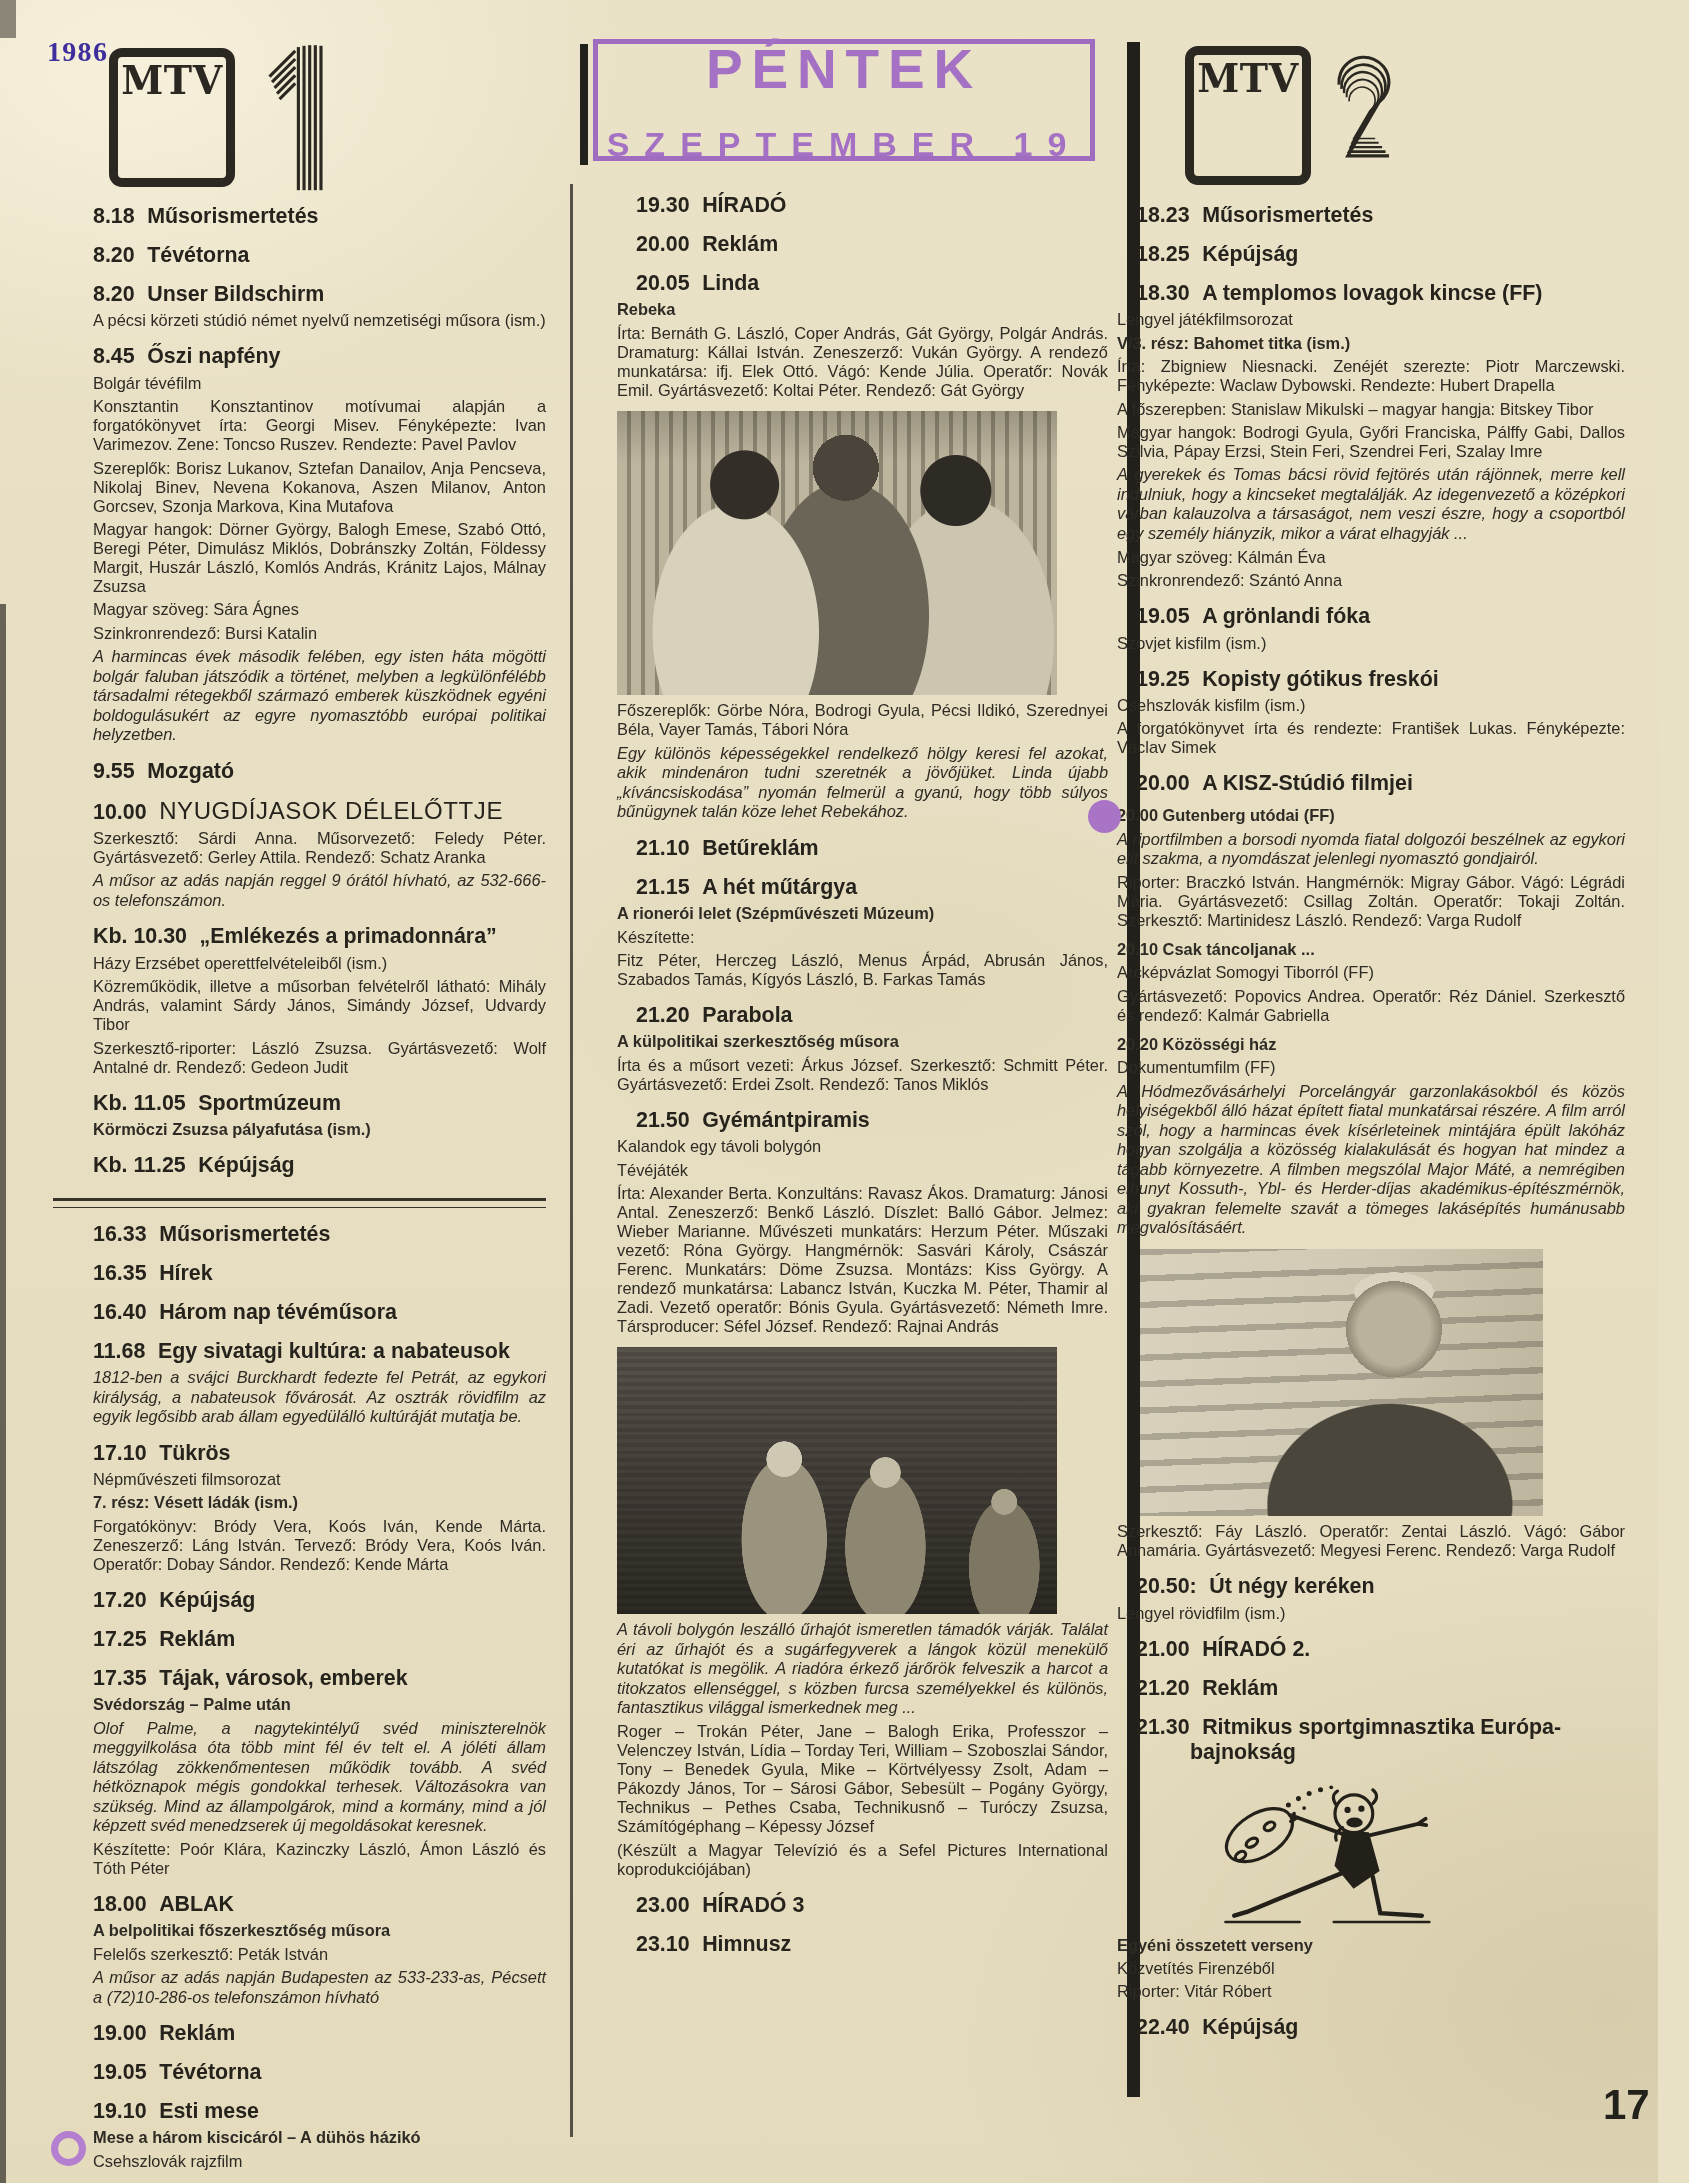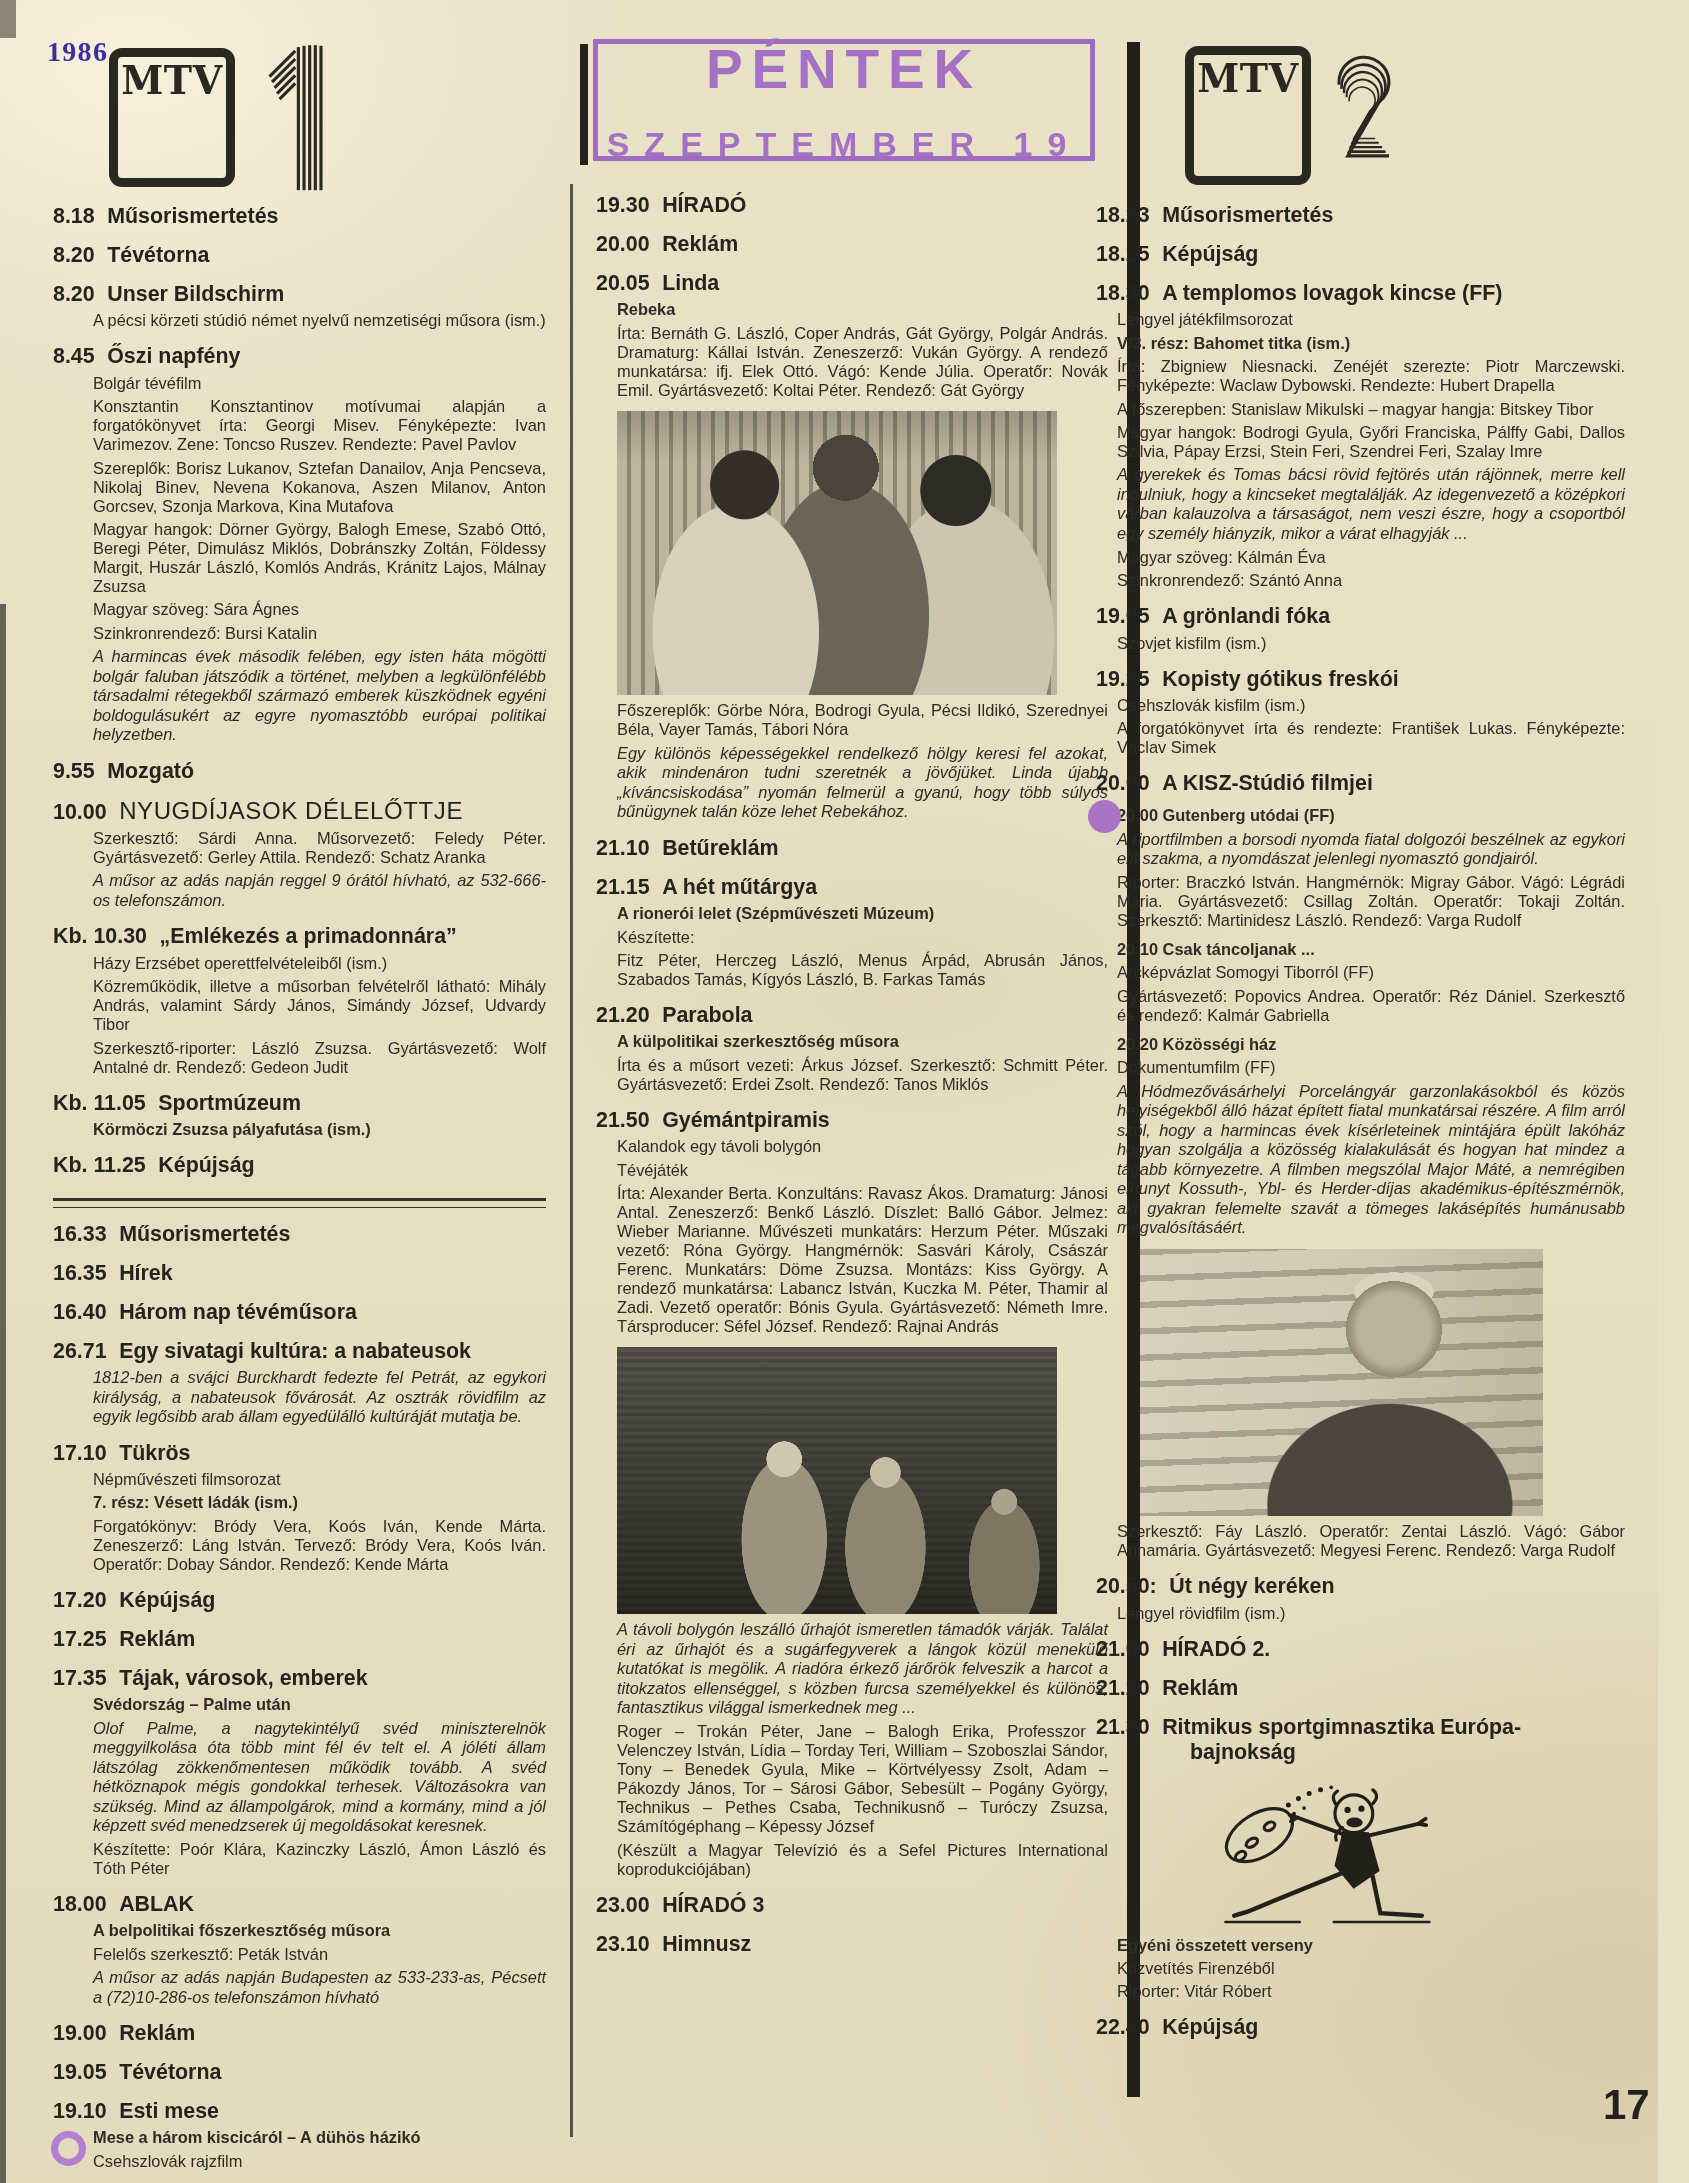--- a/index.html
+++ b/index.html
@@ -41,21 +41,21 @@
   .scan-edge{position:absolute;left:0;top:604px;width:5.7px;height:1579px;background:rgba(35,32,26,.65);}
   .scan-corner{position:absolute;left:0;top:0;width:16.4px;height:38px;background:rgba(35,32,26,.5);}
   
   .col{position:absolute;}
   .col-left{left:53px;top:190px;width:493px;}
   .col-mid{left:596px;top:179px;width:512px;}
   .col-right{left:1096px;top:189px;width:529px;}
   .prog{margin-top:14px;position:relative;}
   .prog .head{font-weight:700;font-size:21.4px;line-height:25px;color:#26231d;
     padding-left:94px;text-indent:-94px;}
-  .prog .head .time{margin-right:12.6px;white-space:nowrap;}
+  .prog .head .time{margin-right:12.6px;white-space:nowrap;margin-left:40px;}
   .prog .head.light .title{font-weight:400;font-size:24px;letter-spacing:0.6px;}
   .ln{font-size:16.4px;line-height:19px;text-align:justify;margin:4.4px 0 0 0;color:#2e2b24;}
   .col-left .ln{margin-left:40px;}
   .col-mid .ln,.col-right .ln{margin-left:21px;}
   .ln.b{font-weight:700;text-align:left;}
   .ln.i{font-style:italic;line-height:19.5px;}
   .ln.bh{font-weight:700;text-align:left;margin-top:10px;}
   .rule{margin:20px 0 5px 0;border-top:3.1px solid #37332b;border-bottom:1.9px solid #37332b;height:5.7px;}
   .marker{position:absolute;border-radius:50%;}
   .marker.ring{left:-42px;top:2.5px;width:21.4px;height:21.4px;border:7px solid #b57fd0;background:transparent;}
@@ -190,21 +190,21 @@
       <div class="prog">
         <div class="head"><span class="time">16.33</span><span class="title">Műsorismertetés</span></div>
       </div>
       <div class="prog">
         <div class="head"><span class="time">16.35</span><span class="title">Hírek</span></div>
       </div>
       <div class="prog">
         <div class="head"><span class="time">16.40</span><span class="title">Három nap tévéműsora</span></div>
       </div>
       <div class="prog">
-        <div class="head"><span class="time">26.71</span><span class="title">Egy sivatagi kultúra: a nabateusok</span></div>
+        <div class="head"><span class="time">11.68</span><span class="title">Egy sivatagi kultúra: a nabateusok</span></div>
         <p class="ln i">1812-ben a svájci Burckhardt fedezte fel Petrát, az egykori királyság, a nabateusok fővárosát. Az osztrák rövidfilm az egyik legősibb arab állam egyedülálló kultúráját mutatja be.</p>
       </div>
       <div class="prog">
         <div class="head"><span class="time">17.10</span><span class="title">Tükrös</span></div>
         <p class="ln">Népművészeti filmsorozat</p>
         <p class="ln b">7. rész: Vésett ládák (ism.)</p>
         <p class="ln">Forgatókönyv: Bródy Vera, Koós Iván, Kende Márta. Zeneszerző: Láng István. Tervező: Bródy Vera, Koós Iván. Operatőr: Dobay Sándor. Rendező: Kende Márta</p>
       </div>
       <div class="prog">
         <div class="head"><span class="time">17.20</span><span class="title">Képújság</span></div>

